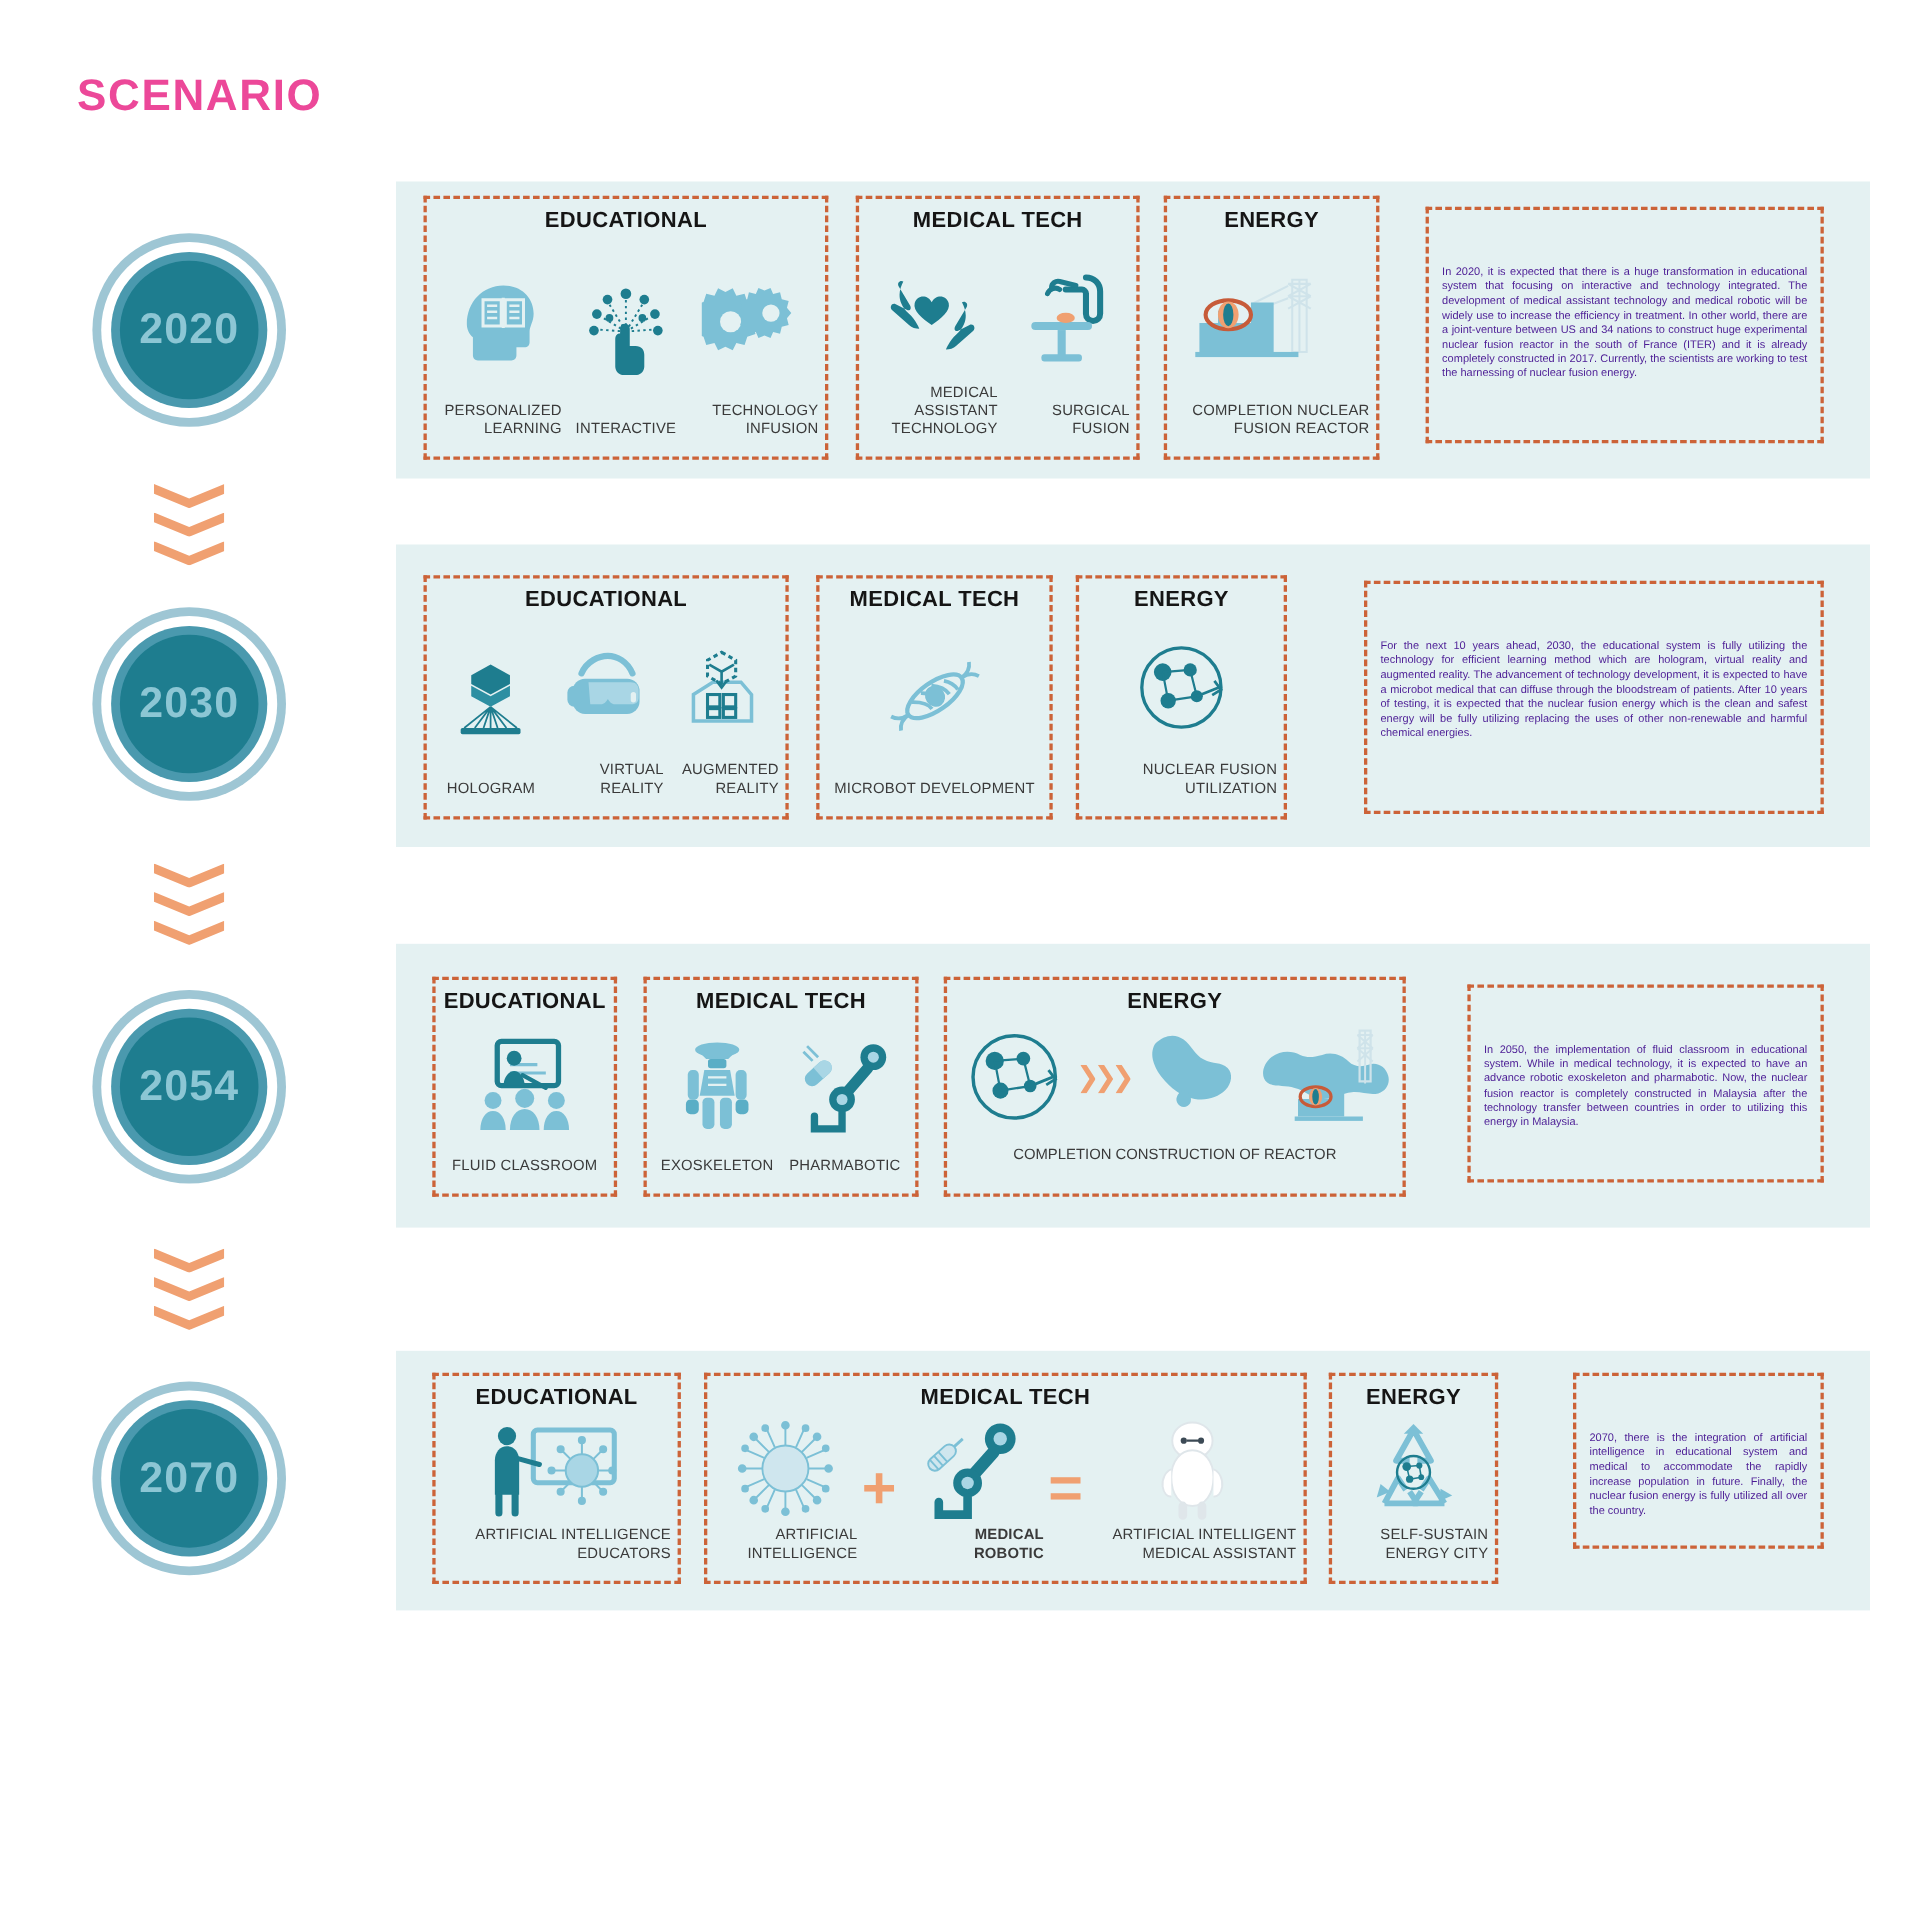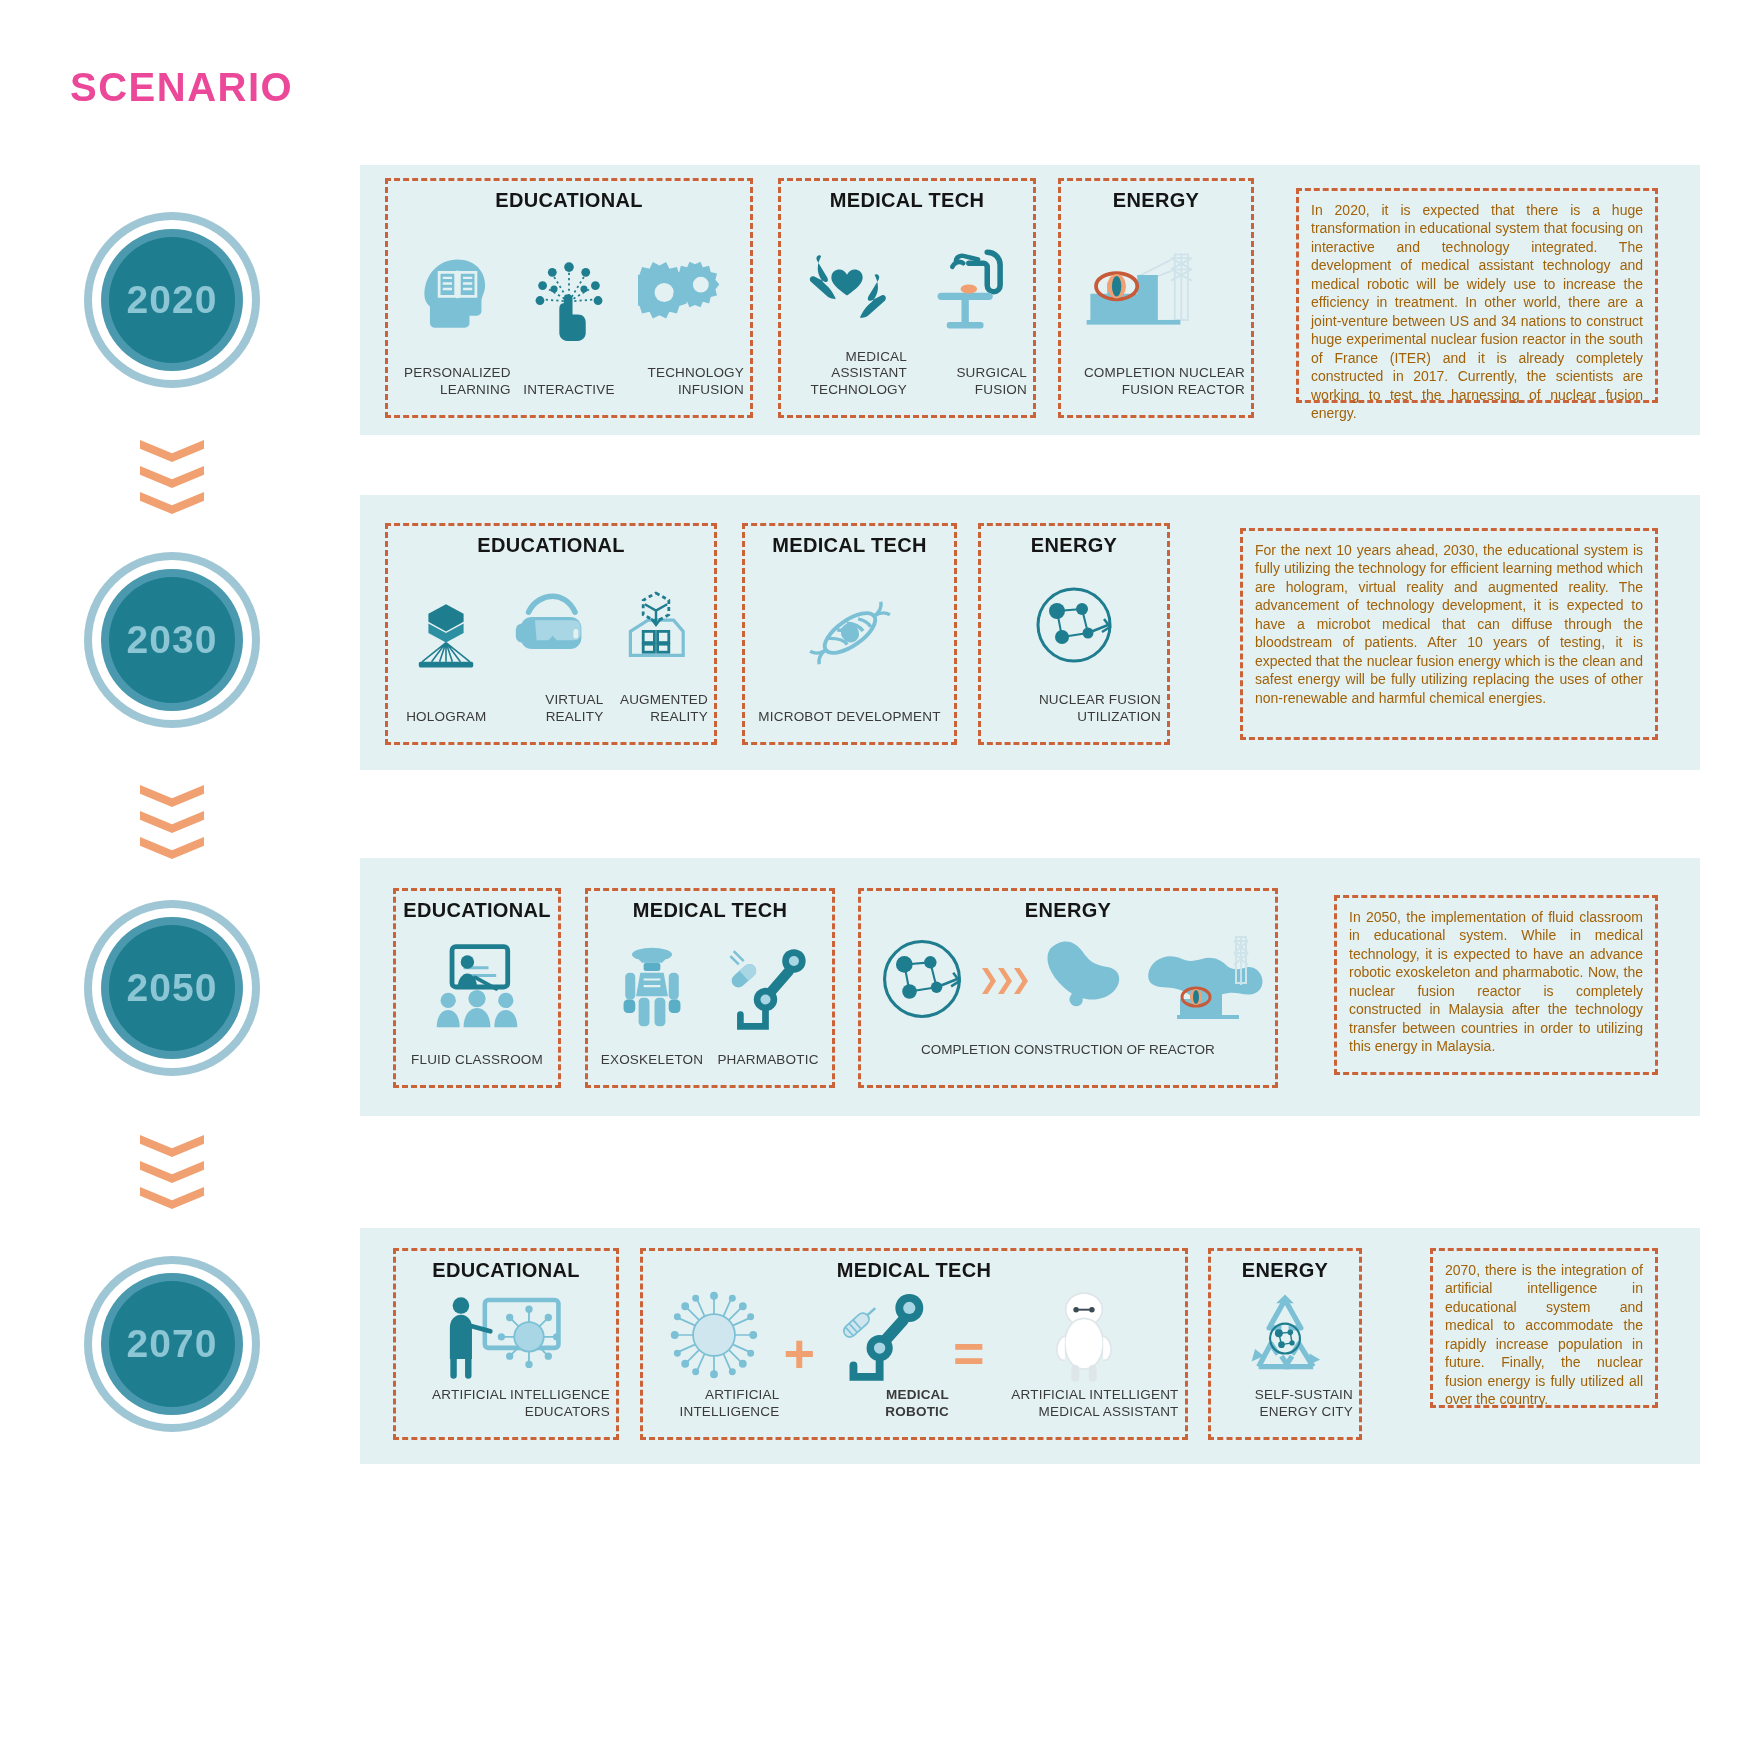--- a/index.html
+++ b/index.html
@@ -131,25 +131,26 @@
     letter-spacing: 0.2px;
   }
 
   
   .text-card {
     position: absolute;
     border: 3px dashed #cc6338;
     padding: 10px 12px;
   }
   .para {
-    font-size: 14px;
+    font-size: 10px;
     line-height: 1.32;
-    color: #a16207;
+    color: #4c1d95;
     text-align: justify;
     text-justify: inter-word;
+    margin-top: 40px;
   }
 
   
   .op {
     color: #f0a071;
     font-size: 54px;
     font-weight: bold;
     line-height: 1;
     align-self: center;
     flex: 0 0 auto;
@@ -413,21 +414,21 @@
     <div class="para">For the next 10 years ahead, 2030, the educational system is fully utilizing the technology for efficient learning method which are hologram, virtual reality and augmented reality. The advancement of technology development, it is expected to have a microbot medical that can diffuse through the bloodstream of patients. After 10 years of testing, it is expected that the nuclear fusion energy which is the clean and safest energy will be fully utilizing replacing the uses of other non-renewable and harmful chemical energies.</div>
   </div>
 
   <div class="band" style="left:360px; top:858px; width:1340px; height:258px;"></div>
 
   <div class="circle-wrap" style="top:900px;">
     <div class="ring-outer"></div>
     <div class="ring-mid"></div>
     <div class="ring-inner"></div>
     <div class="disc">
-      <span class="year-label">2050</span>
+      <span class="year-label">2054</span>
     </div>
   </div>
 
   <div class="chevrons" style="top:1135px;">
     <div class="chev"></div>
     <div class="chev"></div>
     <div class="chev"></div>
   </div>
 
   <div class="card" style="left:393px; top:888px; width:168px; height:200px;">

